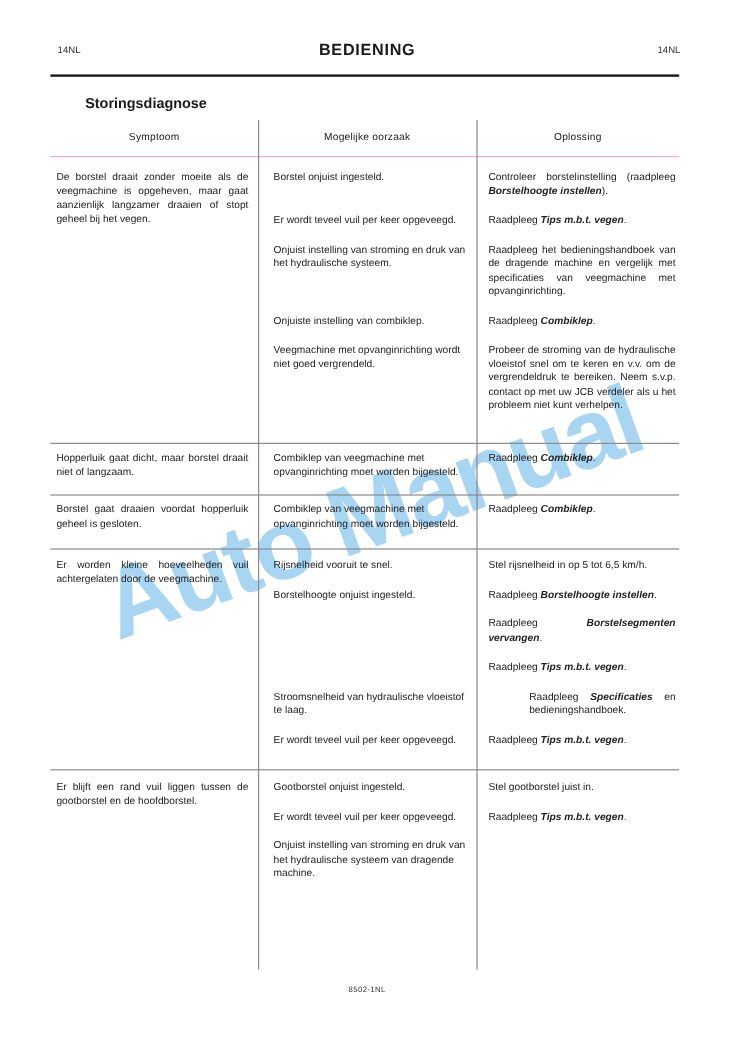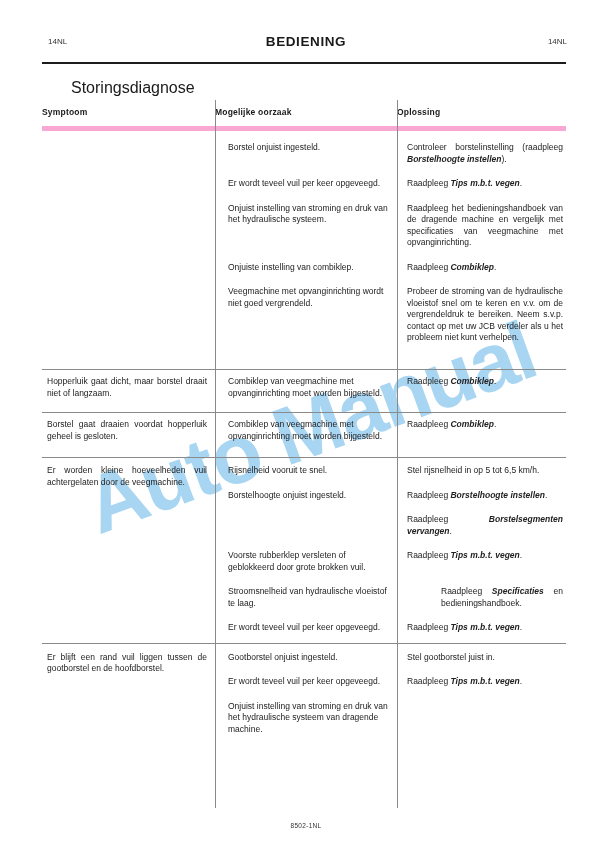--- a/index.html
+++ b/index.html
@@ -14,29 +14,29 @@
     line-height: 100px; text-align: center; font-size: 82px; font-weight: bold;
     letter-spacing: -2px; white-space: nowrap;
     transform: rotate(-20deg); z-index: 0; opacity: 0.9;
   }
   .pheader { position: absolute; top: 34px; left: 0; width: 100%; height: 20px; z-index: 1; }
   .pnum { position: absolute; top: 3px; font-size: 8px; color: #333; }
   .pnum.left { left: 48px; }
   .pnum.right { right: 45px; }
   .ptitle { text-align: center; font-size: 13.5px; font-weight: bold; letter-spacing: 0.6px; color: #1a1a1a; }
   .hrule { position: absolute; top: 62px; left: 42px; width: 524px; height: 2px; background: #1c1c1c; z-index: 1; }
-  .section-title { position: absolute; top: 79px; left: 47px; font-size: 16px; font-weight: normal; color: #1a1a1a; z-index: 1; padding-left: 24px; }
+  .section-title { position: absolute; top: 79px; left: 47px; font-size: 12px; font-weight: bold; color: #1a1a1a; z-index: 1; padding-left: 24px; }
   .dtable { position: absolute; top: 100px; left: 42px; width: 524px; height: 708px; z-index: 1; font-size: 8.5px; line-height: 11.5px; }
   .vline { position: absolute; top: 0; width: 1px; height: 708px; background: #8a8a8a; }
   .vline.v1 { left: 173px; }
   .vline.v2 { left: 355px; }
   .thead {
     display: grid; grid-template-columns: 173px 182px 169px; height: 31px;
-    align-items: center; text-align: left; font-weight: bold;
-    border-bottom: 5px solid #f9a8d4; letter-spacing: 0.2px; color: #1a1a1a;
+    align-items: center; text-align: center; font-weight: normal;
+    border-bottom: 1px solid #f9a8d4; letter-spacing: 0.2px; color: #1a1a1a;
   }
   .trow {
     display: grid; grid-template-columns: 173px 182px 169px;
     row-gap: 13px; align-content: start;
     border-bottom: 1px solid #8a8a8a; padding: 8px 0 9px;
   }
   .trow-0 { min-height: 239px; padding-top: 11px; }
   .trow-1 { min-height: 43px; padding-top: 6px; padding-bottom: 2px; }
   .trow-2 { min-height: 45px; padding-top: 6px; padding-bottom: 2px; }
   .trow-3 { min-height: 184px; padding-top: 7px; }
@@ -68,20 +68,21 @@
   <div class="section-title">Storingsdiagnose</div>
 
   <div class="dtable">
     <div class="thead">
       <div>Symptoom</div>
       <div>Mogelijke oorzaak</div>
       <div>Oplossing</div>
     </div>
     <div id="tbody">
         <div class="trow trow-0">
+          <div class="cell symptom" style="grid-area: 1 / 1 / span 5;">De borstel draait zonder moeite als de veegmachine is opgeheven, maar gaat aanzienlijk langzamer draaien of stopt geheel bij het vegen.</div>
           <div class="cell cause" style="grid-area: 1 / 2;">Borstel onjuist ingesteld.</div>
           <div class="cell solution" style="grid-area: 1 / 3;"><span>Controleer borstelinstelling (raadpleeg </span><span class="em">Borstelhoogte instellen</span><span>).</span></div>
           <div class="cell cause" style="grid-area: 2 / 2;">Er wordt teveel vuil per keer opgeveegd.</div>
           <div class="cell solution" style="grid-area: 2 / 3;"><span>Raadpleeg </span><span class="em">Tips m.b.t. vegen</span><span>.</span></div>
           <div class="cell cause" style="grid-area: 3 / 2;">Onjuist instelling van stroming en druk van het hydraulische systeem.</div>
           <div class="cell solution" style="grid-area: 3 / 3;"><span>Raadpleeg het bedieningshandboek van de dragende machine en vergelijk met specificaties van veegmachine met opvanginrichting.</span></div>
           <div class="cell cause" style="grid-area: 4 / 2;">Onjuiste instelling van combiklep.</div>
           <div class="cell solution" style="grid-area: 4 / 3;"><span>Raadpleeg </span><span class="em">Combiklep</span><span>.</span></div>
           <div class="cell cause" style="grid-area: 5 / 2;">Veegmachine met opvanginrichting wordt niet goed vergrendeld.</div>
           <div class="cell solution" style="grid-area: 5 / 3;"><span>Probeer de stroming van de hydraulische vloeistof snel om te keren en v.v. om de vergrendeldruk te bereiken. Neem s.v.p. contact op met uw JCB verdeler als u het probleem niet kunt verhelpen.</span></div>
@@ -96,21 +97,20 @@
           <div class="cell cause" style="grid-area: 1 / 2;">Combiklep van veegmachine met opvanginrichting moet worden bijgesteld.</div>
           <div class="cell solution" style="grid-area: 1 / 3;"><span>Raadpleeg </span><span class="em">Combiklep</span><span>.</span></div>
         </div>
         <div class="trow trow-3">
           <div class="cell symptom" style="grid-area: 1 / 1 / span 6;">Er worden kleine hoeveelheden vuil achtergelaten door de veegmachine.</div>
           <div class="cell cause" style="grid-area: 1 / 2;">Rijsnelheid vooruit te snel.</div>
           <div class="cell solution" style="grid-area: 1 / 3;"><span>Stel rijsnelheid in op 5 tot 6,5 km/h.</span></div>
           <div class="cell cause" style="grid-area: 2 / 2;">Borstelhoogte onjuist ingesteld.</div>
           <div class="cell solution" style="grid-area: 2 / 3;"><span>Raadpleeg </span><span class="em">Borstelhoogte instellen</span><span>.</span></div>
           <div class="cell solution" style="grid-area: 3 / 3;"><span>Raadpleeg </span><span class="em">Borstelsegmenten vervangen</span><span>.</span></div>
-          <div class="cell cause" style="grid-area: 4 / 2;">Voorste rubberklep versleten of geblokkeerd door grote brokken vuil.</div>
           <div class="cell solution" style="grid-area: 4 / 3;"><span>Raadpleeg </span><span class="em">Tips m.b.t. vegen</span><span>.</span></div>
           <div class="cell cause" style="grid-area: 5 / 2;">Stroomsnelheid van hydraulische vloeistof te laag.</div>
           <div class="cell solution" style="grid-area: 5 / 3; padding-left: 44px;"><span>Raadpleeg </span><span class="em">Specificaties</span><span> en bedieningshandboek.</span></div>
           <div class="cell cause" style="grid-area: 6 / 2;">Er wordt teveel vuil per keer opgeveegd.</div>
           <div class="cell solution" style="grid-area: 6 / 3;"><span>Raadpleeg </span><span class="em">Tips m.b.t. vegen</span><span>.</span></div>
         </div>
         <div class="trow trow-4">
           <div class="cell symptom" style="grid-area: 1 / 1 / span 3;">Er blijft een rand vuil liggen tussen de gootborstel en de hoofdborstel.</div>
           <div class="cell cause" style="grid-area: 1 / 2;">Gootborstel onjuist ingesteld.</div>
           <div class="cell solution" style="grid-area: 1 / 3;"><span>Stel gootborstel juist in.</span></div>

